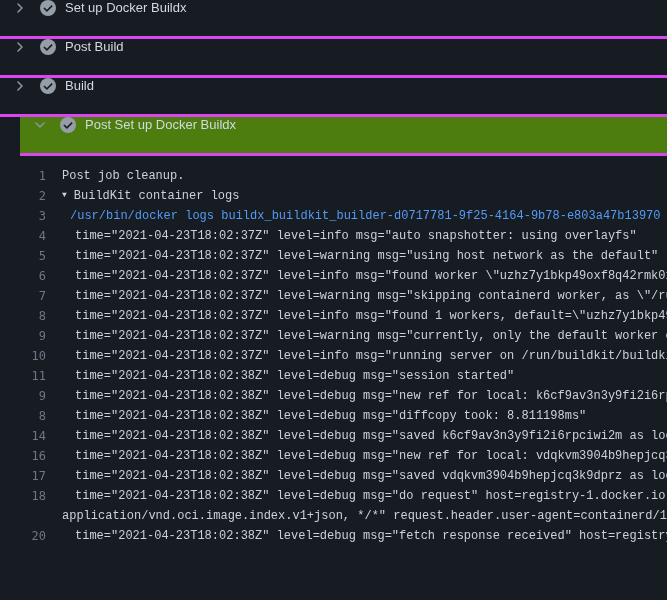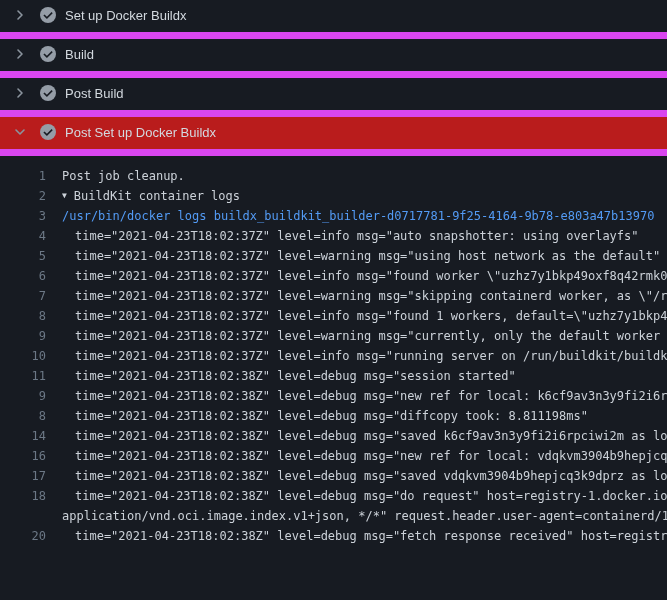--- a/index.html
+++ b/index.html
@@ -3,30 +3,30 @@
 <meta charset="utf-8">
 <style>
   html,body{margin:0;padding:0;background:#171b22;}
   .app{
     width:667px;height:600px;overflow:hidden;
     background:#171b22;
     font-family:"Liberation Sans",sans-serif;
   }
   
   .step{
-    display:flex;align-items:flex-end;
+    display:flex;align-items:flex-start;
     height:39px;
     padding:0 16px 9px 12px;
-    border-bottom:7px solid #d946ef;
+    border-bottom:3px solid #d946ef;
     color:#d3d9df;
     font-size:13px;
     cursor:pointer;
     box-sizing:border-box;
   }
-  .step.expanded{background:#b91c1c;}
+  .step.expanded{background:#4d7c0f;margin-left:20px;}
   .chev{
     width:16px;height:16px;display:flex;align-items:center;justify-content:center;
     color:#8b949e;flex:0 0 16px;margin-right:12px;
   }
   .step.expanded .chev svg{transform:rotate(90deg);}
   .check{width:16px;height:16px;flex:0 0 16px;margin-right:9px;display:flex;align-items:center;}
   .check .circ{fill:#959da7;}
   .check .tick{fill:#171b22;}
   .step-label{white-space:nowrap;}
   
@@ -35,23 +35,23 @@
     font-size:12px;line-height:20px;
     color:#ccd2d9;
     padding-top:10px;
     overflow:hidden;
   }
   .row{display:flex;white-space:pre;height:20px;overflow:hidden;}
   .ln{
     flex:0 0 46px;text-align:right;margin-right:16px;
     color:#6c7886;cursor:pointer;user-select:none;
   }
-  .txt{flex:1;overflow:hidden;}
+  .txt{flex:1;overflow:hidden;font-family:Liberation Mono, monospace;}
   .txt.ind{padding-left:13px;}
-  .txt.cmd{color:#539bf5;}
+  .txt.cmd{color:#539bf5;margin-left:8px;}
   .toggle-icon{
     display:inline-block;font-size:8px;margin-right:7px;
     transform:translateY(-2px);color:#ccd2d9;cursor:pointer;
   }
 </style>
 </head>
 <body>
 
 <div class="app">
   <div id="steps">
@@ -74,35 +74,35 @@
       <svg width="16" height="16" viewBox="0 0 16 16">
         <path d="M6 4l4 4-4 4" fill="none" stroke="currentColor" stroke-width="1.6" stroke-linecap="round" stroke-linejoin="round"></path>
       </svg>
     </span>
     <span class="check">
       <svg width="16" height="16" viewBox="0 0 16 16">
         <circle class="circ" cx="8" cy="8" r="8"></circle>
         <path class="tick" d="M11.6 5.1 6.9 9.8 4.5 7.4 3.4 8.5l3.5 3.5 5.8-5.8z"></path>
       </svg>
     </span>
-    <span class="step-label">Build</span>
+    <span class="step-label">Post Build</span>
   </div>
       <div class="step">
     <span class="chev">
       <svg width="16" height="16" viewBox="0 0 16 16">
         <path d="M6 4l4 4-4 4" fill="none" stroke="currentColor" stroke-width="1.6" stroke-linecap="round" stroke-linejoin="round"></path>
       </svg>
     </span>
     <span class="check">
       <svg width="16" height="16" viewBox="0 0 16 16">
         <circle class="circ" cx="8" cy="8" r="8"></circle>
         <path class="tick" d="M11.6 5.1 6.9 9.8 4.5 7.4 3.4 8.5l3.5 3.5 5.8-5.8z"></path>
       </svg>
     </span>
-    <span class="step-label">Post Build</span>
+    <span class="step-label">Build</span>
   </div>
       <div class="step expanded">
     <span class="chev">
       <svg width="16" height="16" viewBox="0 0 16 16">
         <path d="M6 4l4 4-4 4" fill="none" stroke="currentColor" stroke-width="1.6" stroke-linecap="round" stroke-linejoin="round"></path>
       </svg>
     </span>
     <span class="check">
       <svg width="16" height="16" viewBox="0 0 16 16">
         <circle class="circ" cx="8" cy="8" r="8"></circle>

